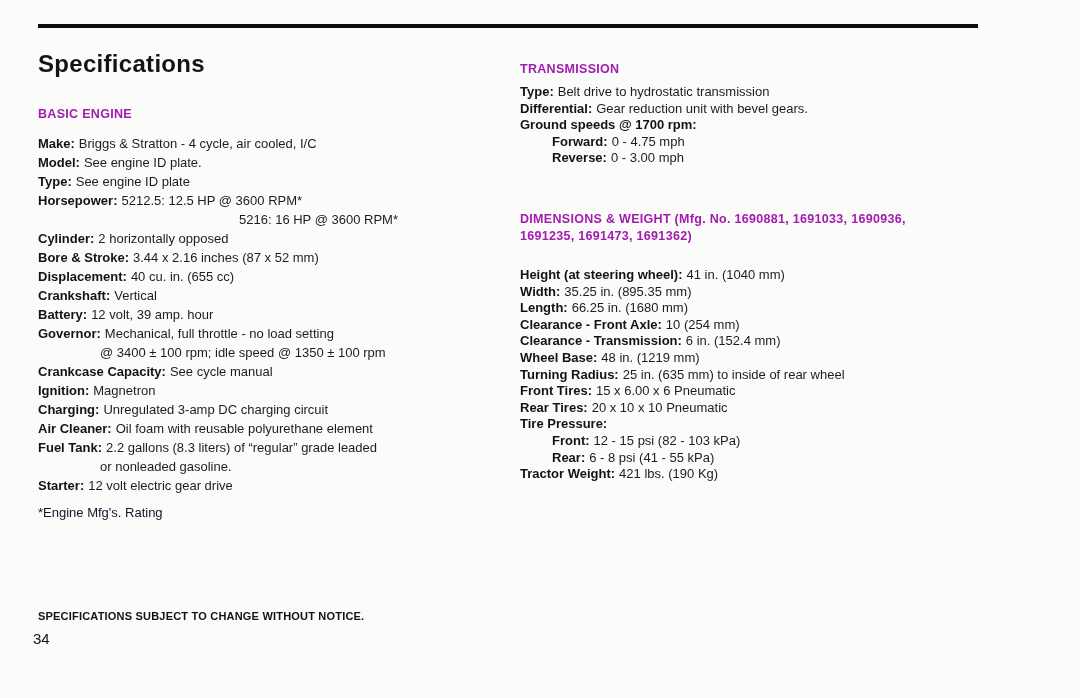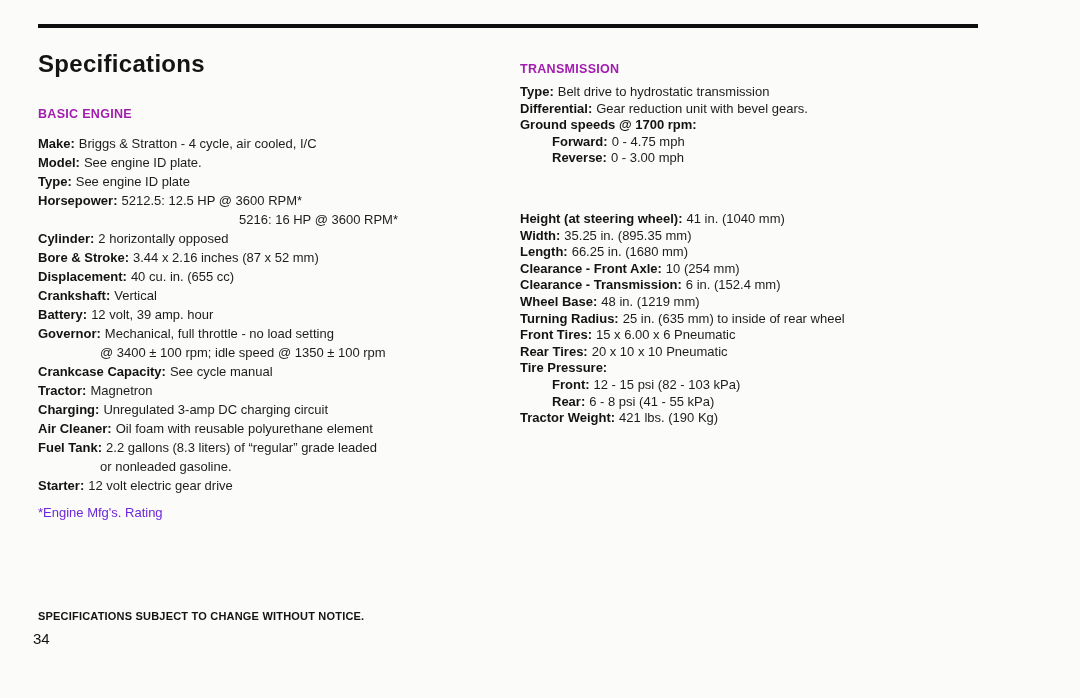--- a/index.html
+++ b/index.html
@@ -62,21 +62,21 @@
   .lbl { font-weight: bold; color: #131313; }
   .lbl:not(:empty) { margin-right: 4px; }
 
   .indent-1 { padding-left: 32px; }
   .indent-2 { padding-left: 62px; }
   .indent-3 { padding-left: 99px; text-align: center; }
 
   .footnote {
     margin-top: 10px;
     font-size: 13px;
-    color: #6d28d9;
+    color: #0f172a;
   }
   .footer-notice {
     position: absolute;
     left: 38px;
     top: 610px;
     font-size: 11px;
     font-weight: bold;
     letter-spacing: 0.2px;
     color: #131313;
   }
@@ -108,21 +108,21 @@
             <div class="spec-line"><span class="lbl">Horsepower:</span><span class="val">5212.5: 12.5 HP @ 3600 RPM*</span></div>
             <div class="spec-line indent-3"><span class="lbl"></span><span class="val">5216: 16 HP @ 3600 RPM*</span></div>
             <div class="spec-line"><span class="lbl">Cylinder:</span><span class="val">2 horizontally opposed</span></div>
             <div class="spec-line"><span class="lbl">Bore &amp; Stroke:</span><span class="val">3.44 x 2.16 inches (87 x 52 mm)</span></div>
             <div class="spec-line"><span class="lbl">Displacement:</span><span class="val">40 cu. in. (655 cc)</span></div>
             <div class="spec-line"><span class="lbl">Crankshaft:</span><span class="val">Vertical</span></div>
             <div class="spec-line"><span class="lbl">Battery:</span><span class="val">12 volt, 39 amp. hour</span></div>
             <div class="spec-line"><span class="lbl">Governor:</span><span class="val">Mechanical, full throttle - no load setting</span></div>
             <div class="spec-line indent-2"><span class="lbl"></span><span class="val">@ 3400 ± 100 rpm; idle speed @ 1350 ± 100 rpm</span></div>
             <div class="spec-line"><span class="lbl">Crankcase Capacity:</span><span class="val">See cycle manual</span></div>
-            <div class="spec-line"><span class="lbl">Tractor:</span><span class="val">Magnetron</span></div>
+            <div class="spec-line"><span class="lbl">Ignition:</span><span class="val">Magnetron</span></div>
             <div class="spec-line"><span class="lbl">Charging:</span><span class="val">Unregulated 3-amp DC charging circuit</span></div>
             <div class="spec-line"><span class="lbl">Air Cleaner:</span><span class="val">Oil foam with reusable polyurethane element</span></div>
             <div class="spec-line"><span class="lbl">Fuel Tank:</span><span class="val">2.2 gallons (8.3 liters) of “regular” grade leaded</span></div>
             <div class="spec-line indent-2"><span class="lbl"></span><span class="val">or nonleaded gasoline.</span></div>
             <div class="spec-line"><span class="lbl">Starter:</span><span class="val">12 volt electric gear drive</span></div>
           </div>
         <div class="footnote">*Engine Mfg's. Rating</div>
       </section>
     </div>
 
@@ -133,20 +133,21 @@
         <div class="lines">
             <div class="spec-line"><span class="lbl">Type:</span><span class="val">Belt drive to hydrostatic transmission</span></div>
             <div class="spec-line"><span class="lbl">Differential:</span><span class="val">Gear reduction unit with bevel gears.</span></div>
             <div class="spec-line"><span class="lbl">Ground speeds @ 1700 rpm:</span><span class="val"></span></div>
             <div class="spec-line indent-1"><span class="lbl">Forward:</span><span class="val">0 - 4.75 mph</span></div>
             <div class="spec-line indent-1"><span class="lbl">Reverse:</span><span class="val">0 - 3.00 mph</span></div>
           </div>
       </section>
 
       <section class="sec-dimensions">
+        <h2 class="section-heading">DIMENSIONS &amp; WEIGHT (Mfg. No. 1690881, 1691033, 1690936, 1691235, 1691473, 1691362)</h2>
         <div class="lines">
             <div class="spec-line"><span class="lbl">Height (at steering wheel):</span><span class="val">41 in. (1040 mm)</span></div>
             <div class="spec-line"><span class="lbl">Width:</span><span class="val">35.25 in. (895.35 mm)</span></div>
             <div class="spec-line"><span class="lbl">Length:</span><span class="val">66.25 in. (1680 mm)</span></div>
             <div class="spec-line"><span class="lbl">Clearance - Front Axle:</span><span class="val">10 (254 mm)</span></div>
             <div class="spec-line"><span class="lbl">Clearance - Transmission:</span><span class="val">6 in. (152.4 mm)</span></div>
             <div class="spec-line"><span class="lbl">Wheel Base:</span><span class="val">48 in. (1219 mm)</span></div>
             <div class="spec-line"><span class="lbl">Turning Radius:</span><span class="val">25 in. (635 mm) to inside of rear wheel</span></div>
             <div class="spec-line"><span class="lbl">Front Tires:</span><span class="val">15 x 6.00 x 6 Pneumatic</span></div>
             <div class="spec-line"><span class="lbl">Rear Tires:</span><span class="val">20 x 10 x 10 Pneumatic</span></div>

